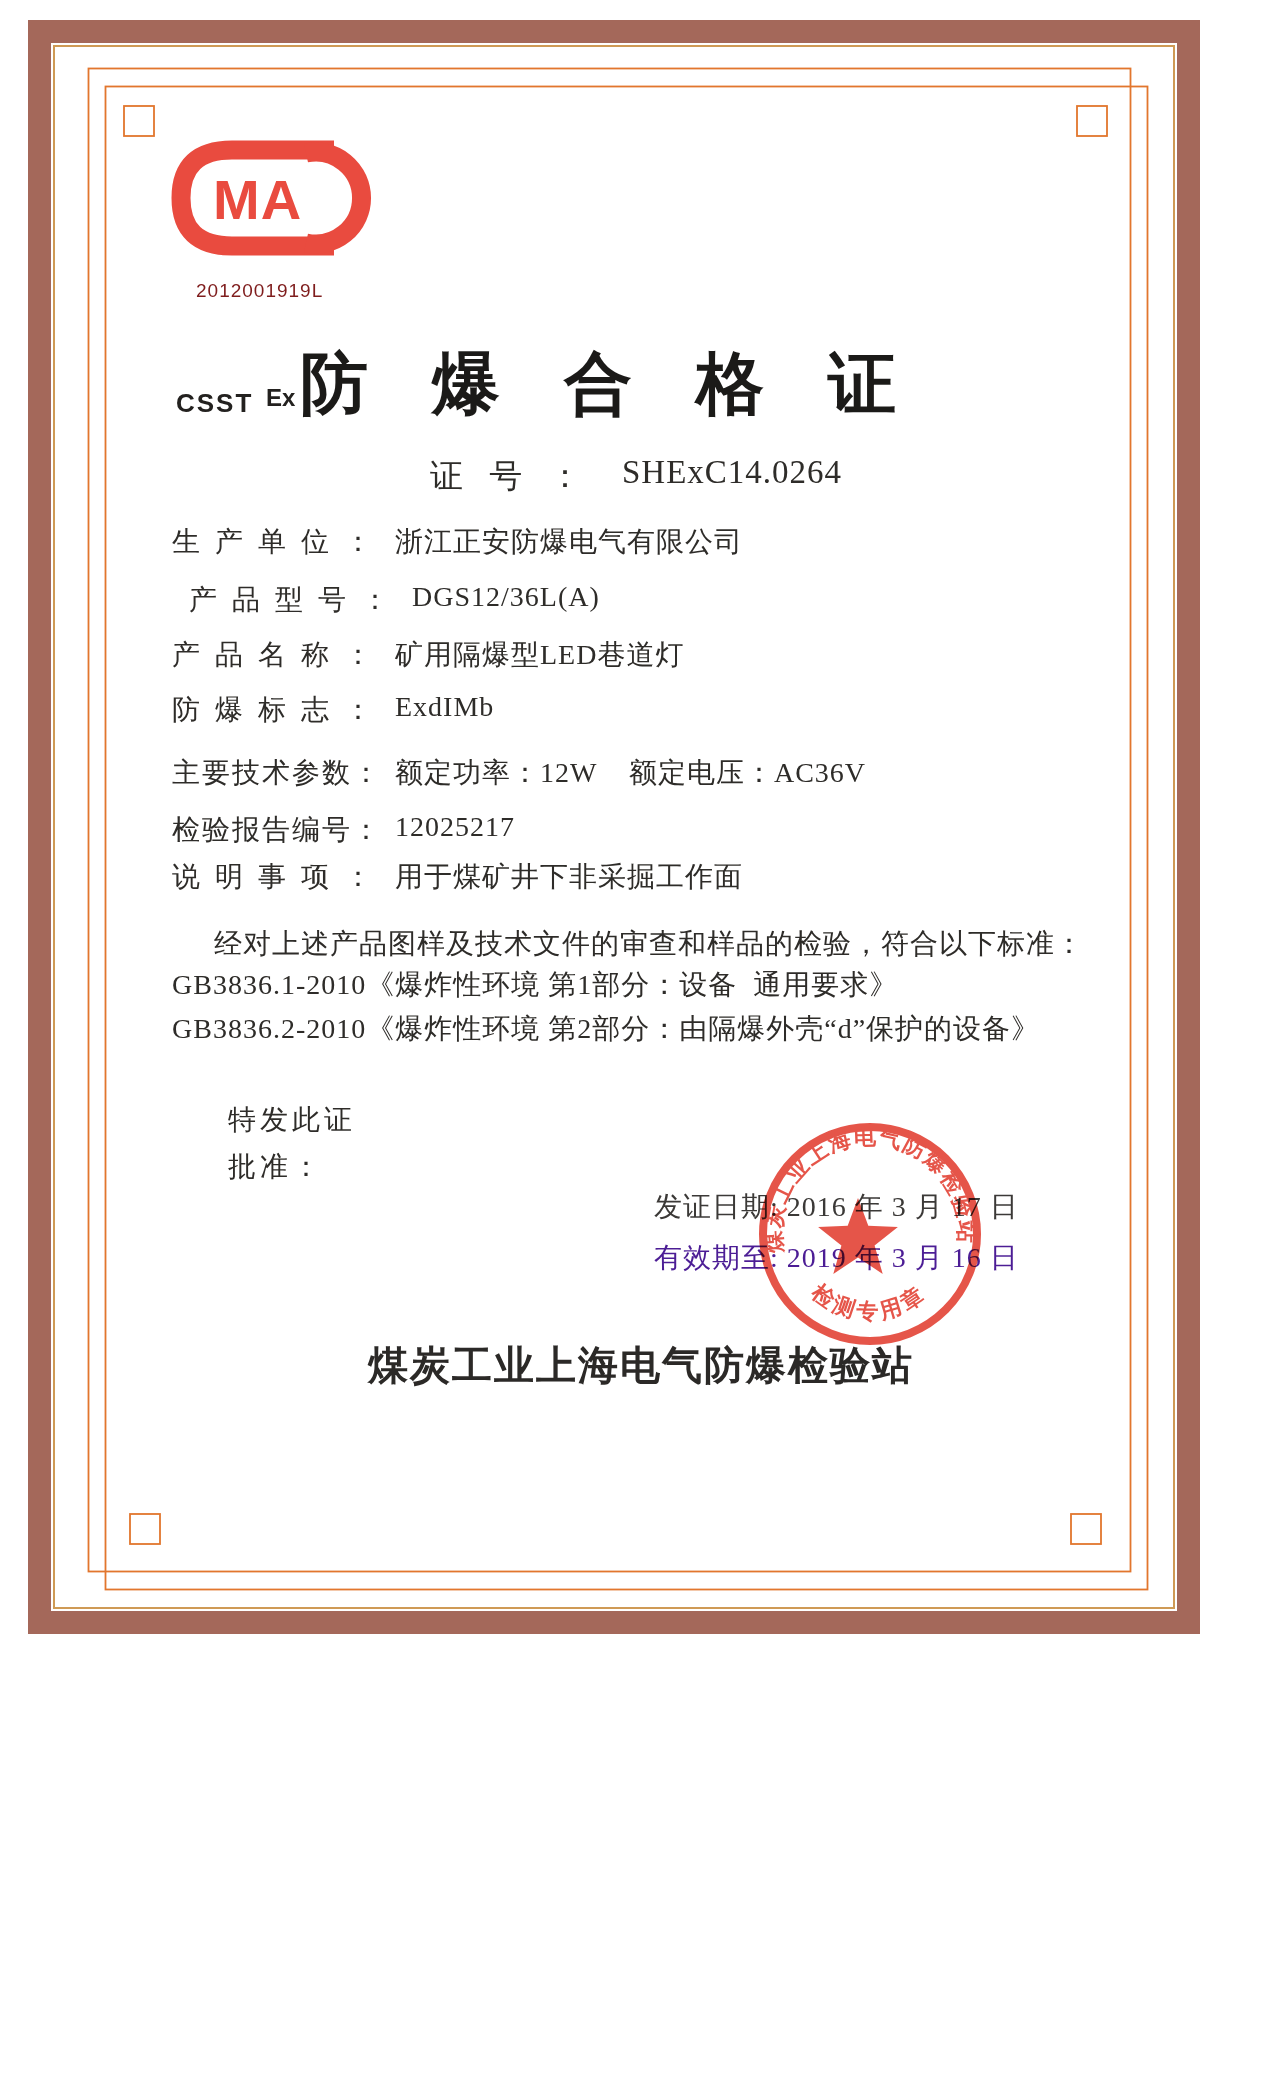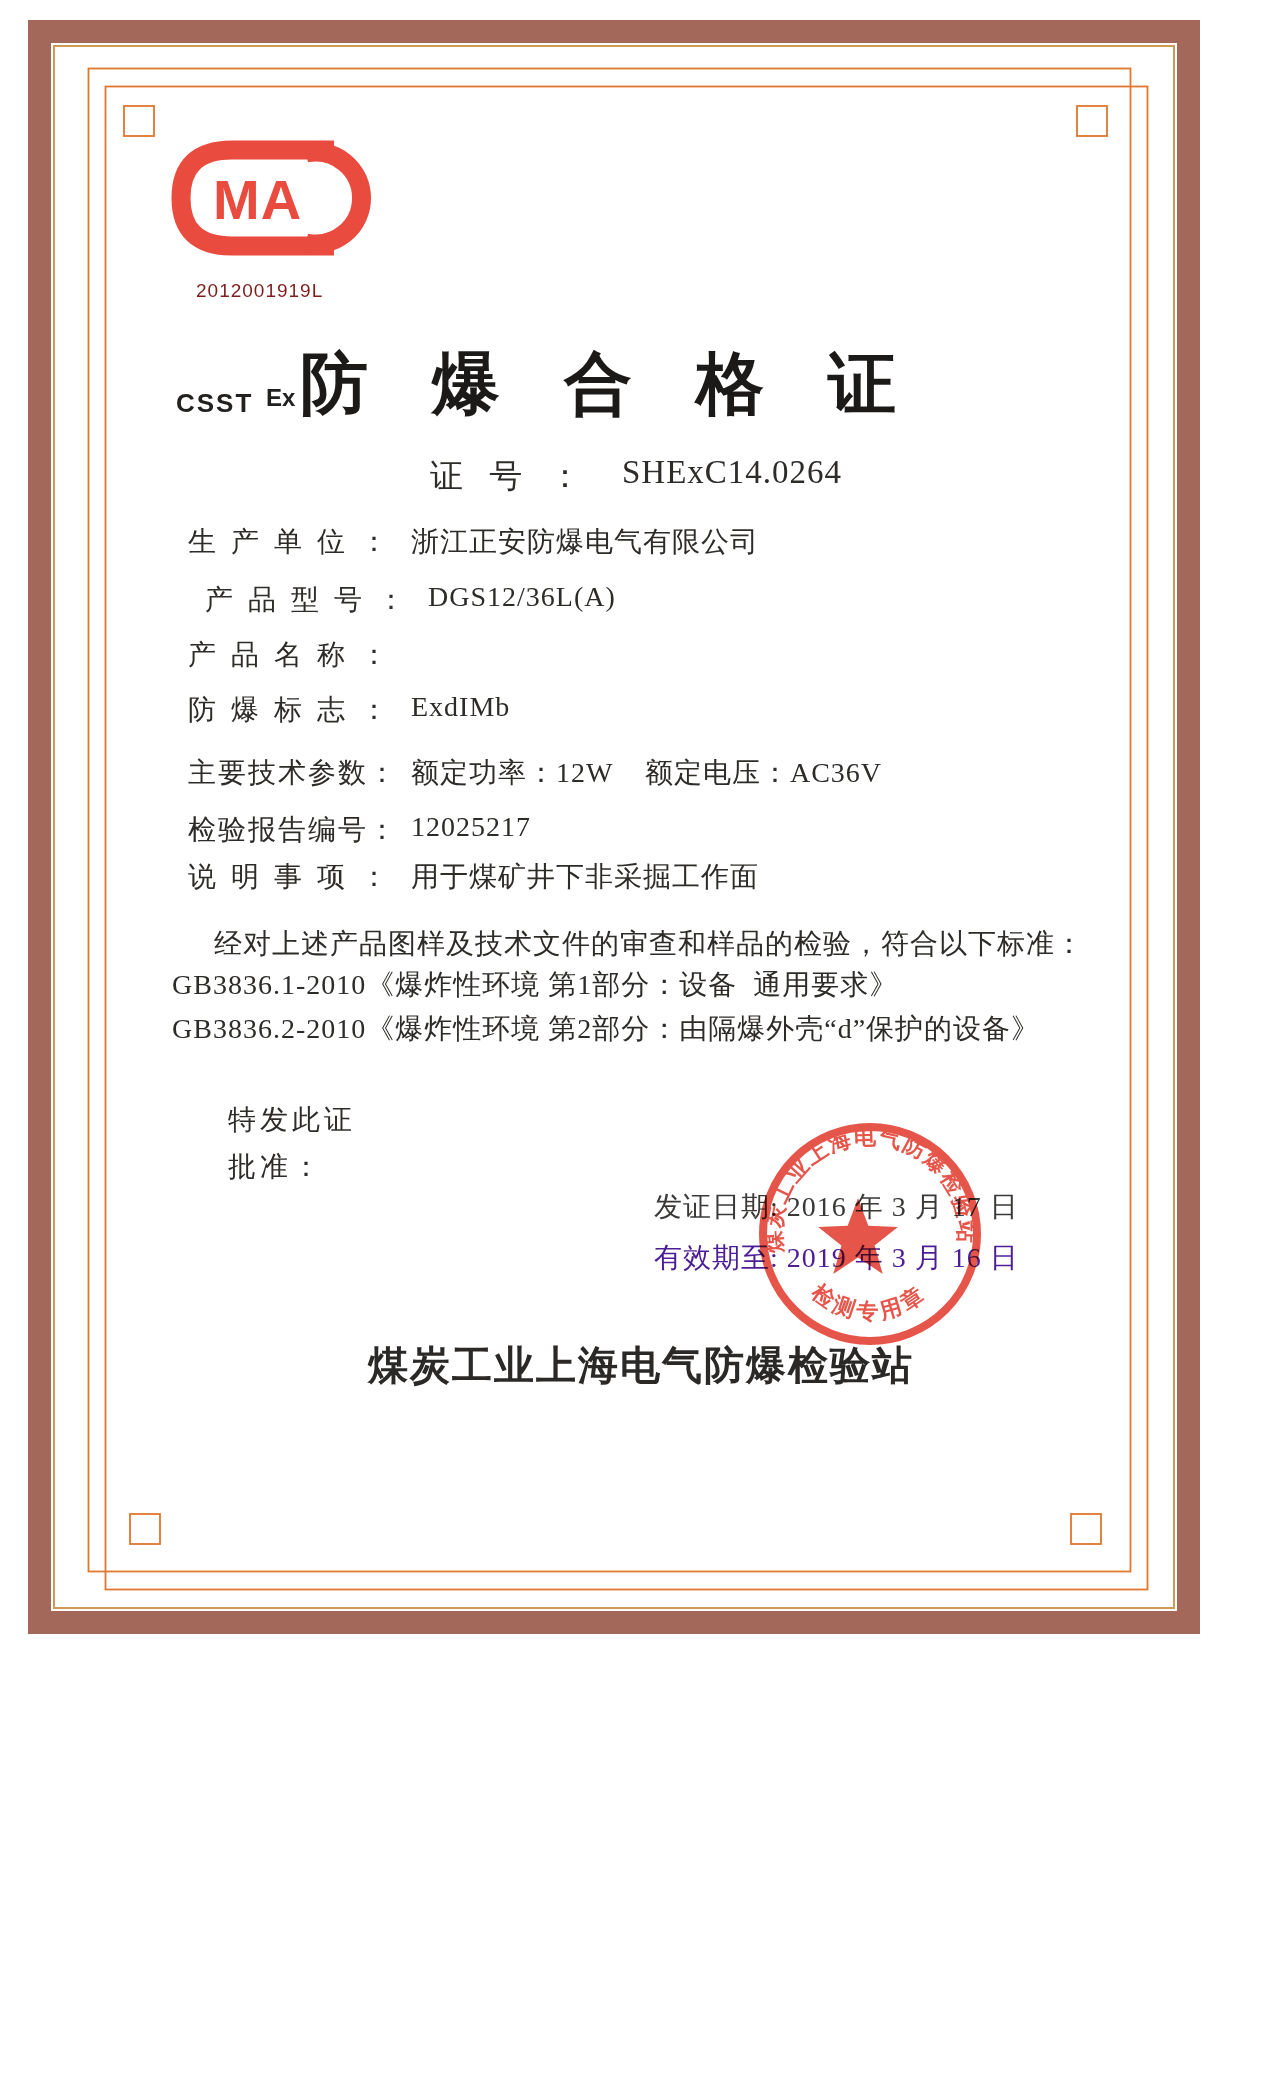--- a/index.html
+++ b/index.html
@@ -33,21 +33,21 @@
     left:266px;top:384px;font-family:"Liberation Sans","DejaVu Sans",sans-serif;
     font-size:24px;font-weight:700;color:#23211f;
   }
   .title-main{
     left:300px;top:350px;margin:0;font-size:68px;font-weight:700;color:#1b1a18;
     letter-spacing:64px;white-space:nowrap;line-height:1.0;
   }
   .certno-label{left:430px;top:454px;font-size:33px;letter-spacing:9px;white-space:pre;}
   .certno-value{left:622px;top:454px;font-size:33px;letter-spacing:1px;white-space:pre;}
   
-  .field-row{left:16px;top:0;width:1011px;height:40px;}
+  .field-row{left:0;top:0;width:1011px;height:40px;}
   .field-label{position:absolute;left:172px;font-size:28px;white-space:pre;}
   .field-label.spread{letter-spacing:4px;}
   .field-label.compact{letter-spacing:2px;}
   .field-value{position:absolute;left:395px;font-size:28px;white-space:pre;letter-spacing:1px;}
   
   .statement{left:214px;top:925px;font-size:28px;white-space:pre;letter-spacing:1px;}
   .std-line{left:172px;font-size:28px;white-space:pre;letter-spacing:1px;text-align:center;}
   .std-1{top:966px;}
   .std-2{top:1010px;}
   .issue-note{left:228px;top:1101px;font-size:28px;letter-spacing:4px;}
@@ -103,20 +103,21 @@
   <div class="abs field-row" style="top:523px;">
     <span class="field-label spread">生 产 单 位 ：</span>
     <span class="field-value">浙江正安防爆电气有限公司</span>
   </div>
   <div class="abs field-row" style="top:581px;margin-left:17px;">
     <span class="field-label spread">产 品 型 号 ：</span>
     <span class="field-value">DGS12/36L(A)</span>
   </div>
   <div class="abs field-row" style="top:636px;">
     <span class="field-label spread">产 品 名 称 ：</span>
+    <span class="field-value">矿用隔爆型LED巷道灯</span>
   </div>
   <div class="abs field-row" style="top:691px;">
     <span class="field-label spread">防 爆 标 志 ：</span>
     <span class="field-value">ExdIMb</span>
   </div>
   <div class="abs field-row" style="top:754px;">
     <span class="field-label compact">主要技术参数：</span>
     <span class="field-value">额定功率：12W    额定电压：AC36V</span>
   </div>
   <div class="abs field-row" style="top:811px;">

